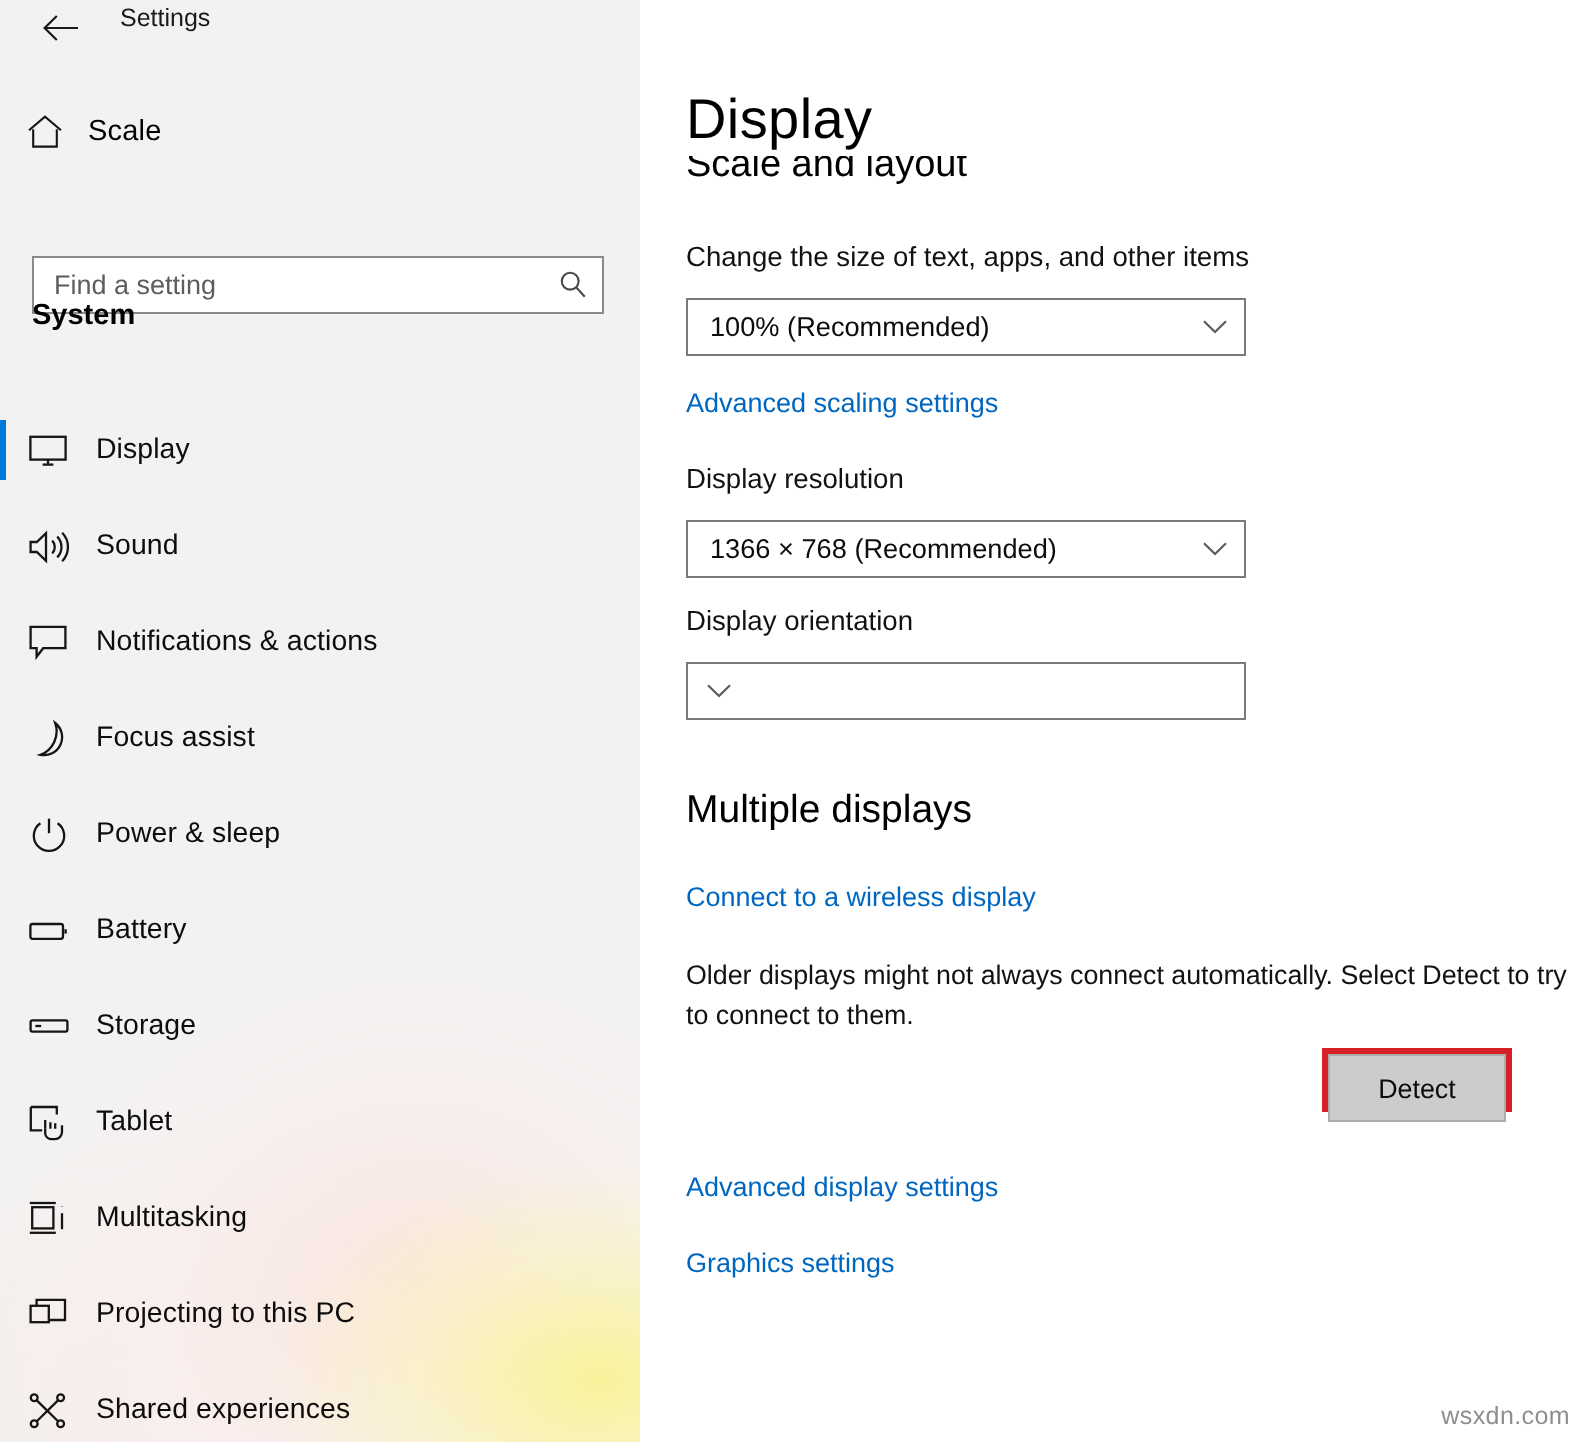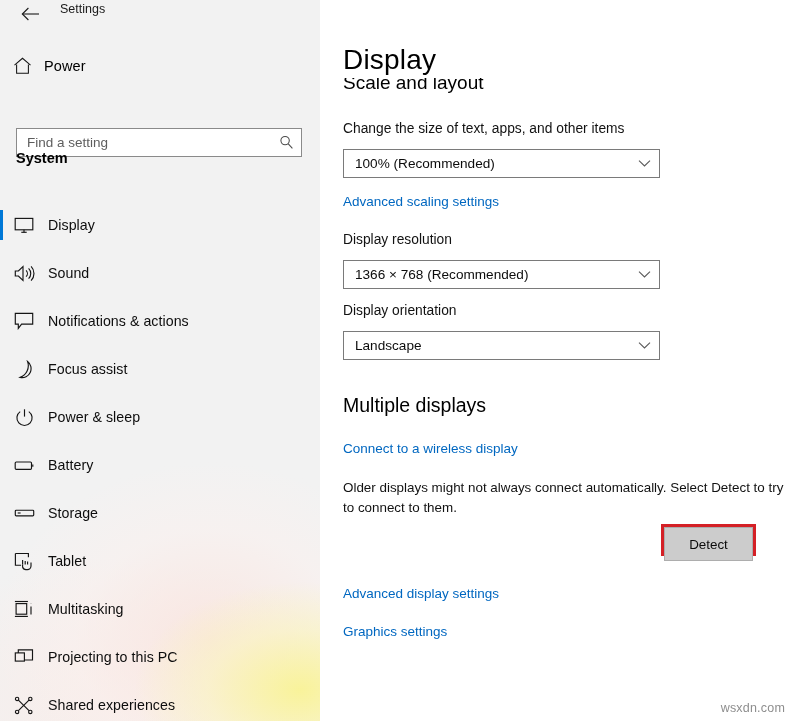--- a/index.html
+++ b/index.html
@@ -239,21 +239,21 @@
     font-size: 13.8px;
     color: #121212;
   }
   .lbl-scale   { top: 121px; }
   .lbl-res     { top: 232px; }
   .lbl-orient  { top: 303px; }
 
   .combo {
     position: absolute;
     left: 23px;
-    width: 317px;
+    width: 280px;
     height: 29px;
     box-sizing: border-box;
     border: 1px solid #7a7a7a;
     background: #ffffff;
     display: flex;
     align-items: center;
   }
   .combo-scale  { top: 149px; }
   .combo-res    { top: 260px; }
   .combo-orient { top: 331px; }
@@ -366,21 +366,21 @@
         <div class="win-title">Settings</div>
       </div>
 
       <div class="home-row">
         <div class="home-icon">
           <svg width="19" height="18" viewBox="0 0 19 18" fill="none" stroke="#151515" stroke-width="1.05">
             <path d="M1.5 8.1 L9.5 1.3 L17.5 8.1"></path>
             <path d="M3.6 7.6 V16.3 H15.4 V7.6"></path>
           </svg>
         </div>
-        <div class="home-label">Power</div>
+        <div class="home-label">Scale</div>
       </div>
 
       <div class="search-wrap">
         <input class="search-input" type="text" placeholder="Find a setting" style="">
         <div class="search-icon">
           <svg width="15" height="15" viewBox="0 0 15 15" fill="none" stroke="#4a4a4a" stroke-width="1.05">
             <circle cx="6.1" cy="5.6" r="4.2"></circle>
             <path d="M9.3 8.9 L13.4 13.4"></path>
           </svg>
         </div>
@@ -554,21 +554,20 @@
       <div class="combo-value">1366 × 768 (Recommended)</div>
       <div class="combo-arrow">
         <svg width="13" height="9" viewBox="0 0 13 9" fill="none" stroke="#5a5a5a" stroke-width="1.1">
           <path d="M1 1.6 L6.5 7 L12 1.6"></path>
         </svg>
       </div>
     </div>
 
     <div class="field-label lbl-orient">Display orientation</div>
     <div class="combo combo-orient">
-      <div class="combo-value">Landscape</div>
       <div class="combo-arrow">
         <svg width="13" height="9" viewBox="0 0 13 9" fill="none" stroke="#5a5a5a" stroke-width="1.1">
           <path d="M1 1.6 L6.5 7 L12 1.6"></path>
         </svg>
       </div>
     </div>
 
     <div class="group-title">Multiple displays</div>
     <a class="link link-wireless">Connect to a wireless display</a>
     <div class="helper-text">Older displays might not always connect automatically. Select Detect to try to connect to them.</div>

